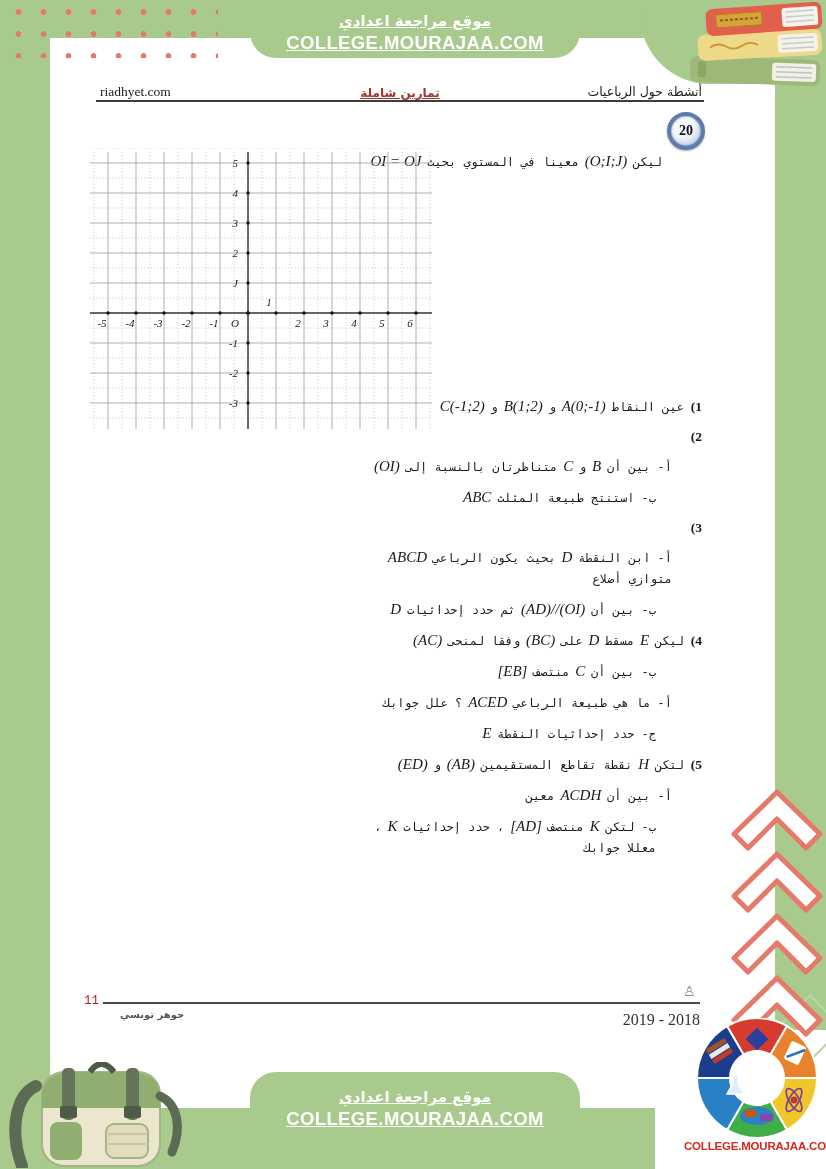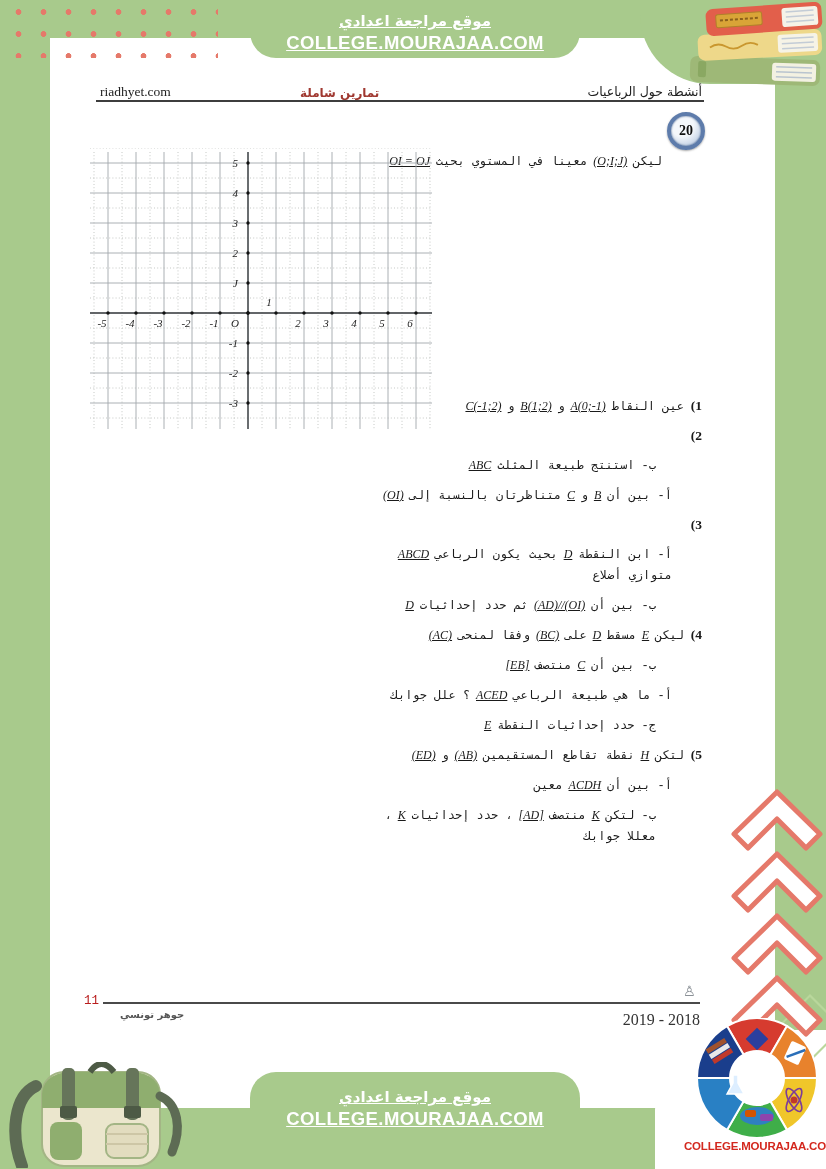--- a/index.html
+++ b/index.html
@@ -22,36 +22,36 @@
   .banner-ar{font-size:15px;text-decoration:underline;}
   .banner-site{font-size:18.5px;letter-spacing:.4px;text-decoration:underline;
                font-family:"Liberation Sans",sans-serif;}
   .dots{position:absolute;left:0;top:0;width:218px;height:58px;z-index:3;
         background-image:radial-gradient(circle,#e5796a 2.6px,rgba(0,0,0,0) 3.2px);
         background-size:25px 22px;background-position:6px 1px;}
 
   
   .hdr-left{position:absolute;left:100px;top:84px;font-family:"Liberation Serif",serif;
             font-size:13.5px;color:#222;z-index:4;}
-  .hdr-center{position:absolute;left:300px;top:86px;width:200px;
-            font-size:12px;font-weight:bold;color:#a03830;z-index:4;}
+  .hdr-center{position:absolute;left:300px;top:86px;width:200px;text-align:center;
+            font-size:12px;font-weight:bold;color:#a03830;z-index:4;text-decoration:underline;}
   .hdr-right{position:absolute;right:124px;top:84px;font-size:12.5px;color:#222;z-index:4;direction:rtl;text-align:right;}
   .hdr-rule{position:absolute;left:96px;top:100px;width:608px;height:2px;background:#3d3d3d;z-index:4;}
 
   .badge{position:absolute;left:667px;top:112px;width:30px;height:30px;border-radius:50%;
          background:radial-gradient(circle at 38% 32%,#f4f7fb 0 40%,#cdd9ea 70%,#9fb4d2 100%);
          border:4px solid #5e7cab;box-shadow:0 1px 2px rgba(0,0,0,.35), inset 0 0 2px #33517e;
          text-align:center;line-height:30px;font-weight:bold;font-size:14px;color:#111;z-index:4;
          font-family:"Liberation Serif",serif;}
 
   
   .rtl-line{direction:rtl;text-align:right;color:#1a1a1a;font-size:12px;line-height:20px;}
   .seg-ar{font-family:Liberation Mono, monospace;}
-  .seg-math{font-family:"Liberation Serif",serif;font-style:italic;font-size:12px;
-            direction:ltr;unicode-bidi:isolate;padding:0 2px;text-decoration:underline;}
+  .seg-math{font-family:"Liberation Serif",serif;font-style:italic;font-size:15px;
+            direction:ltr;unicode-bidi:isolate;padding:0 2px;}
   .seg-marker{font-family:"Liberation Serif",serif;font-weight:bold;font-size:13.5px;
             direction:ltr;unicode-bidi:isolate;padding-left:3px;}
   .statement{position:absolute;right:164px;top:151px;z-index:4;}
   .questions{position:absolute;right:124px;top:396px;width:346px;z-index:4;}
   .q-line{margin-bottom:9px;}
   .ind1{padding-right:30px;}
   .ind2{padding-right:46px;}
 
   
   .gridsvg{position:absolute;left:88px;top:148px;z-index:4;}
@@ -206,22 +206,22 @@
       <text x="150" y="229" text-anchor="end" fill="#222" font-family="&quot;Liberation Serif&quot;,serif" font-style="italic" font-size="11">-2</text>
       <text x="150" y="259" text-anchor="end" fill="#222" font-family="&quot;Liberation Serif&quot;,serif" font-style="italic" font-size="11">-3</text>
       <text x="151" y="179" text-anchor="end" fill="#222" font-family="&quot;Liberation Serif&quot;,serif" font-style="italic" font-size="11">O</text>
       <text x="181" y="158" text-anchor="middle" fill="#222" font-family="&quot;Liberation Serif&quot;,serif" font-style="italic" font-size="11">1</text>
       <text x="150" y="139" text-anchor="end" fill="#222" font-family="&quot;Liberation Serif&quot;,serif" font-style="italic" font-size="11">J</text>
     </svg>
 
   <div class="questions">
       <div class="q-line rtl-line"><span class="seg-marker">(1</span> <span class="seg-ar">عين النقاط</span> <span class="seg-math">A(0;-1)</span> <span class="seg-ar">و</span> <span class="seg-math">B(1;2)</span> <span class="seg-ar">و</span> <span class="seg-math">C(-1;2)</span> </div>
       <div class="q-line rtl-line"><span class="seg-marker">(2</span> </div>
+      <div class="q-line rtl-line ind1"><span class="seg-ar">أ- بين أن</span> <span class="seg-math">B</span> <span class="seg-ar">و</span> <span class="seg-math">C</span> <span class="seg-ar">متناظرتان بالنسبة إلى</span> <span class="seg-math">(OI)</span> </div>
       <div class="q-line rtl-line ind2"><span class="seg-ar">ب- استنتج طبيعة المثلث</span> <span class="seg-math">ABC</span> </div>
-      <div class="q-line rtl-line ind1"><span class="seg-ar">أ- بين أن</span> <span class="seg-math">B</span> <span class="seg-ar">و</span> <span class="seg-math">C</span> <span class="seg-ar">متناظرتان بالنسبة إلى</span> <span class="seg-math">(OI)</span> </div>
       <div class="q-line rtl-line"><span class="seg-marker">(3</span> </div>
       <div class="q-line rtl-line ind1"><span class="seg-ar">أ- ابن النقطة</span> <span class="seg-math">D</span> <span class="seg-ar">بحيث يكون الرباعي</span> <span class="seg-math">ABCD</span> <span class="seg-ar">متوازي أضلاع</span> </div>
       <div class="q-line rtl-line ind2"><span class="seg-ar">ب- بين أن</span> <span class="seg-math">(AD)//(OI)</span> <span class="seg-ar">ثم حدد إحداثيات</span> <span class="seg-math">D</span> </div>
       <div class="q-line rtl-line"><span class="seg-marker">(4</span> <span class="seg-ar">ليكن</span> <span class="seg-math">E</span> <span class="seg-ar">مسقط</span> <span class="seg-math">D</span> <span class="seg-ar">على</span> <span class="seg-math">(BC)</span> <span class="seg-ar">وفقا لمنحى</span> <span class="seg-math">(AC)</span> </div>
       <div class="q-line rtl-line ind2"><span class="seg-ar">ب- بين أن</span> <span class="seg-math">C</span> <span class="seg-ar">منتصف</span> <span class="seg-math">[EB]</span> </div>
       <div class="q-line rtl-line ind1"><span class="seg-ar">أ- ما هي طبيعة الرباعي</span> <span class="seg-math">ACED</span> <span class="seg-ar">؟ علل جوابك</span> </div>
       <div class="q-line rtl-line ind2"><span class="seg-ar">ج- حدد إحداثيات النقطة</span> <span class="seg-math">E</span> </div>
       <div class="q-line rtl-line"><span class="seg-marker">(5</span> <span class="seg-ar">لتكن</span> <span class="seg-math">H</span> <span class="seg-ar">نقطة تقاطع المستقيمين</span> <span class="seg-math">(AB)</span> <span class="seg-ar">و</span> <span class="seg-math">(ED)</span> </div>
       <div class="q-line rtl-line ind1"><span class="seg-ar">أ- بين أن</span> <span class="seg-math">ACDH</span> <span class="seg-ar">معين</span> </div>
       <div class="q-line rtl-line ind2"><span class="seg-ar">ب- لتكن</span> <span class="seg-math">K</span> <span class="seg-ar">منتصف</span> <span class="seg-math">[AD]</span> <span class="seg-ar">، حدد إحداثيات</span> <span class="seg-math">K</span> <span class="seg-ar">، معللا جوابك</span> </div>

